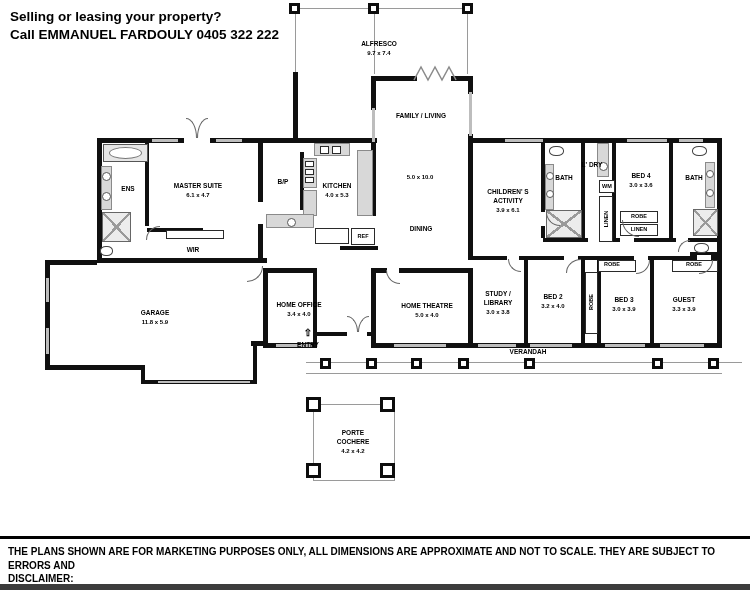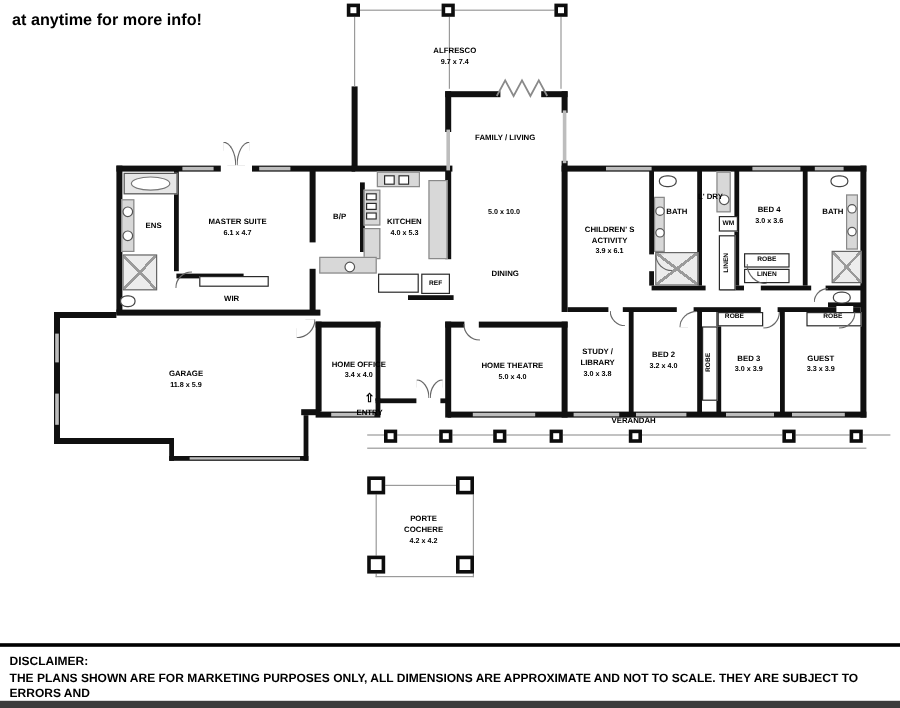--- a/index.html
+++ b/index.html
@@ -41,21 +41,22 @@
   .disclaimer{position:absolute;left:8px;top:545px;width:736px;font-weight:bold;font-size:10px;line-height:1.35;color:#000;}
   .bbar{position:absolute;left:0;top:584px;width:750px;height:6px;background:#3c3c3c;}
   svg{z-index:4;}
 </style>
 </head>
 <body>
 
 <div class="page">
 
   <div class="promo">
-    <div>at anytime for more info!</div>
+    <div>Selling or leasing your property?</div>
+    <div>Call EMMANUEL FARDOULY 0405 322 222</div>
   </div>
 
   <div id="plan">
 
     <svg style="position:absolute;left:413px;top:64px" width="44" height="18">
       <polyline points="1,16 8,3 15,16 22,3 29,16 36,3 43,16" fill="none" stroke="#8a8a8a" stroke-width="1.5"></polyline>
     </svg>
 
     <div class="lbl" style="left:379px;top:48px">
       <span>ALFRESCO</span>
@@ -315,18 +316,18 @@
       <div class="arc-tl" style="left: 566px; top: 259px; width: 15px; height: 14px;"></div>
       <div class="arc-br" style="left: 636px; top: 260px; width: 14px; height: 14px;"></div>
       <div class="arc-br" style="left: 699px; top: 260px; width: 14px; height: 14px;"></div>
       <div class="arc-bl" style="left: 508px; top: 259px; width: 13px; height: 13px;"></div>
       <div class="arc-bl" style="left: 622px; top: 220px; width: 17px; height: 17px;"></div>
       <div class="arc-tl" style="left: 678px; top: 240px; width: 12px; height: 12px;"></div>
     </div>
 
   <div class="rule"></div>
   <div class="disclaimer">
+    <div>THE PLANS SHOWN ARE FOR MARKETING PURPOSES ONLY, ALL DIMENSIONS ARE APPROXIMATE AND NOT TO SCALE. THEY ARE SUBJECT TO ERRORS AND</div>
     <div>DISCLAIMER:</div>
-    <div>THE PLANS SHOWN ARE FOR MARKETING PURPOSES ONLY, ALL DIMENSIONS ARE APPROXIMATE AND NOT TO SCALE. THEY ARE SUBJECT TO ERRORS AND</div>
     <div>INACCURACIES AND NO LIABILITY WILL BE ACCEPTED. INTERESTED PARTIES SHOULD MAKE THEIR OWN INQUIRIES.</div>
   </div>
   <div class="bbar"></div>
 </div>
 
 </body></html>

